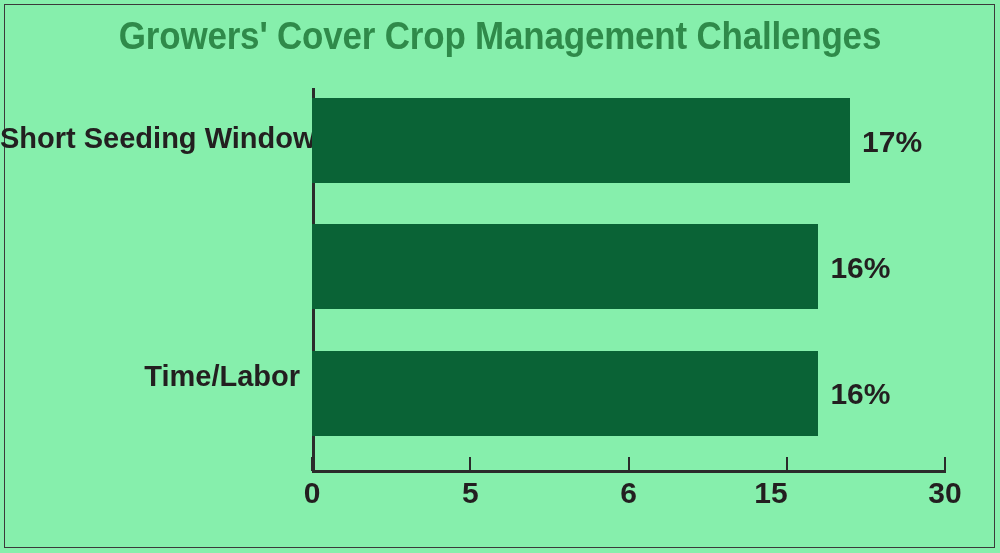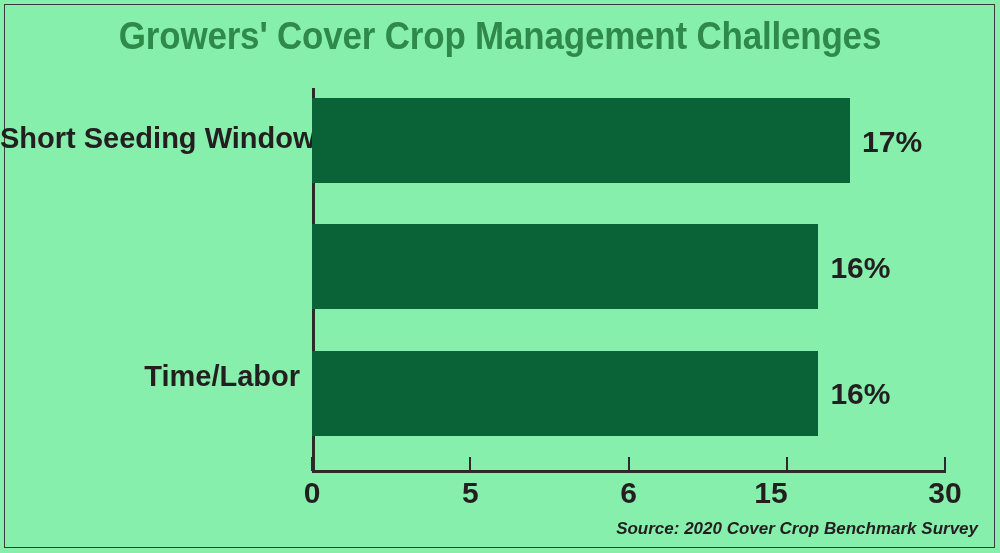--- a/index.html
+++ b/index.html
@@ -160,15 +160,14 @@
       <div class="tick" style="left: 469.25px;"></div>
       <div class="tick-label" style="left: 470.25px;">5</div>
       <div class="tick" style="left: 627.5px;"></div>
       <div class="tick-label" style="left: 628.5px;">6</div>
       <div class="tick" style="left: 785.75px;"></div>
       <div class="tick-label" style="left: 757px; margin-left: 14px;">15</div>
       <div class="tick" style="left: 944px;"></div>
       <div class="tick-label" style="left: 945px;">30</div>
     </div>
 
-  <div class="source">Source: 2020 Cover Crop Benchmark Survey</div>
 
 </div>
 
 </body></html>

